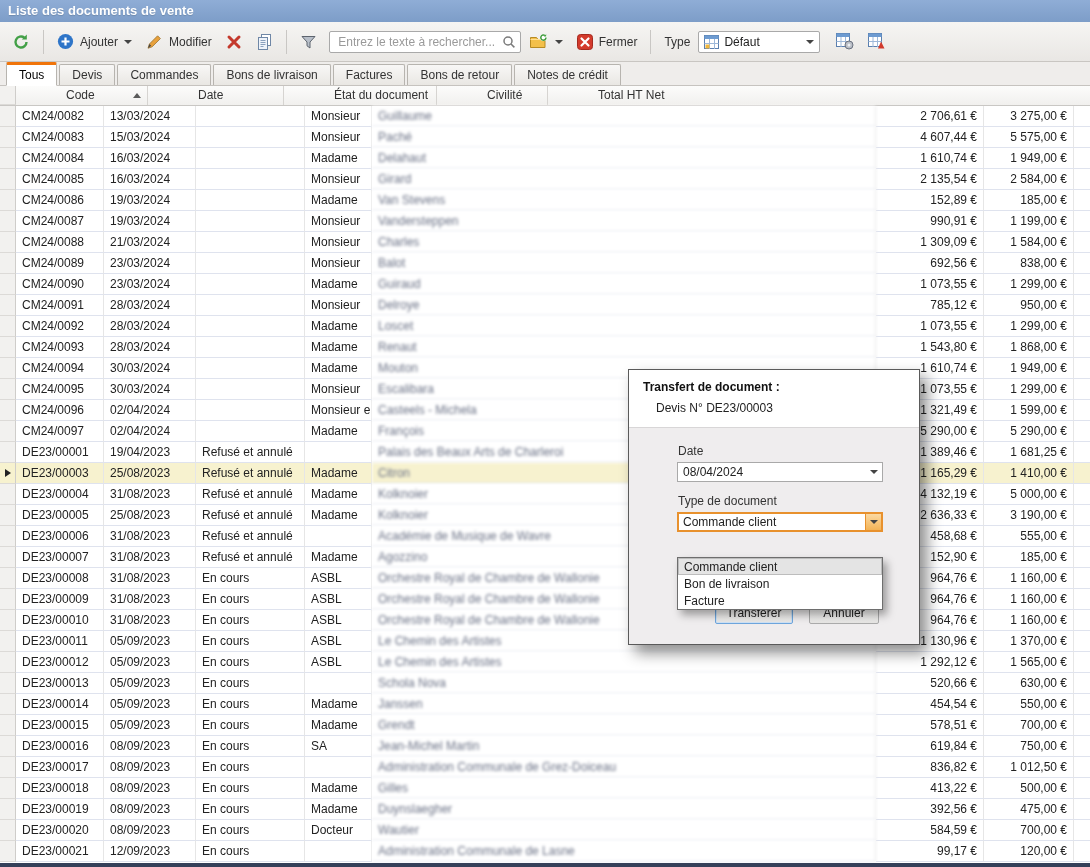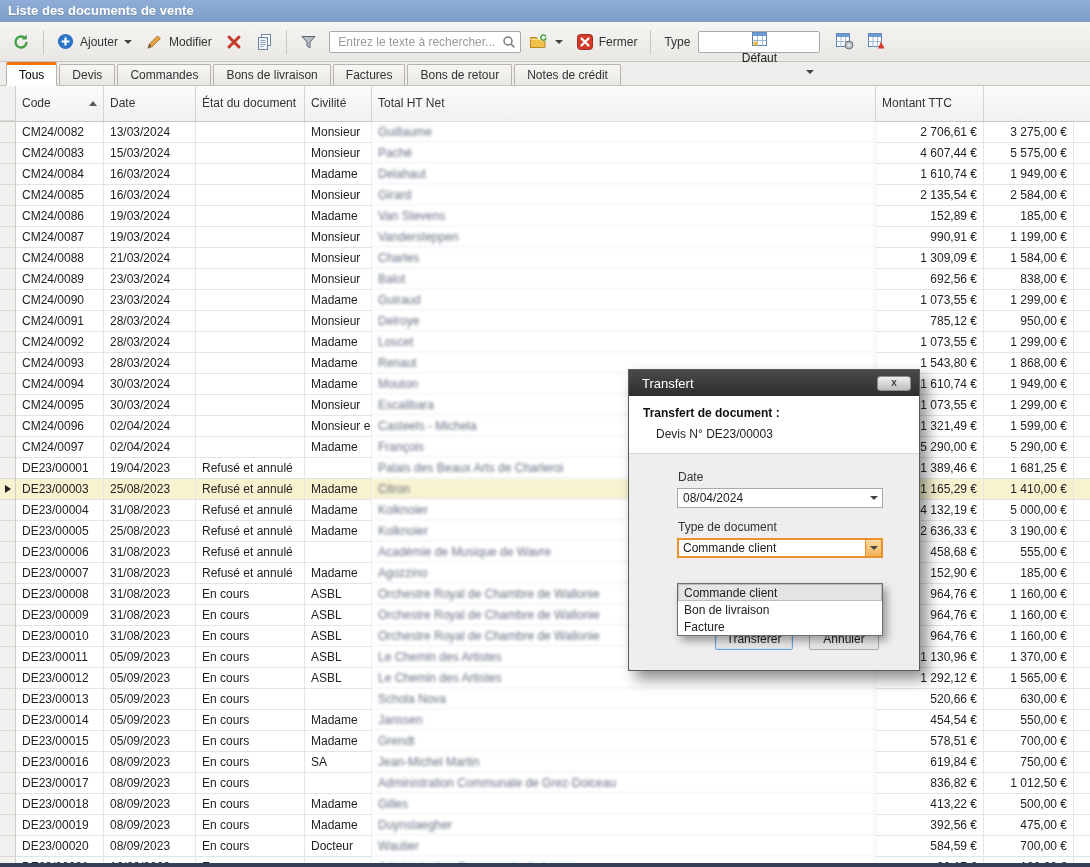--- a/index.html
+++ b/index.html
@@ -25,38 +25,38 @@
   .caret{ width:0;height:0;border-left:4px solid transparent;border-right:4px solid transparent;border-top:4px solid #444; }
   .searchbox{ position:relative; margin-left:4px; }
   .searchbox input{
     width:192px; height:22px; border:1px solid #a9a9a9; border-radius:2px; padding:0 22px 0 6px;
     font-family:"Liberation Sans",sans-serif; font-size:12px; color:#333; background:#fff;text-align:center;
   }
   .searchbox input::placeholder{ color:#9a9a9a; }
   .search-glyph{ position:absolute; right:5px; top:4px; }
   .vcombo{
     display:flex; align-items:center; gap:5px; width:122px; height:22px; background:#fff;
-    border:1px solid #a9a9a9; border-radius:2px; padding:0 5px; font-size:12px; color:#222;flex-direction:column;
+    border:1px solid #a9a9a9; border-radius:2px; padding:0 5px; font-size:12px; color:#222;
   }
   .vcombo .caret{ margin-left:auto; }
   
   .tabstrip{ height:24px; background:#efedeb; border-bottom:1px solid #c6c3bf; display:flex; align-items:flex-end; padding-left:6px; }
   .tab{
     font-size:12px; color:#333; padding:3px 12px 4px; margin-right:2px; height:21px;
     border:1px solid #b7b4af; border-bottom:none; background:linear-gradient(180deg,#f8f7f6,#e9e7e3);
     border-radius:2px 2px 0 0; white-space:nowrap; cursor:default;
   }
   .tab.active{
     background:#fff; border-top:3px solid #f0740a; height:24px; padding-top:3px; margin-bottom:-1px;
     border-bottom:1px solid #fff; color:#000;
   }
   
   .gridwrap{ position:relative; height:781px; overflow:hidden; }
   .ghead,.grow{ display:grid; grid-template-columns:16px 88px 92px 109px 67px 504px 108px 90px 16px; }
-  .ghead{ height:36px; background:linear-gradient(180deg,#fcfcfb,#f1f0ee); border-bottom:1px solid #c9c7c4; }
+  .ghead{ height:20px; background:linear-gradient(180deg,#fcfcfb,#f1f0ee); border-bottom:1px solid #c9c7c4;gap:44px; }
   .hcell{
     font-size:12px; color:#333; line-height:19px; padding:0 6px; border-right:1px solid #d6d4d1;
     white-space:nowrap; overflow:hidden; display:flex; align-items:center; gap:4px;
   }
   .hcell .sort{ margin-left:auto; width:0;height:0;border-left:4px solid transparent;border-right:4px solid transparent;border-bottom:5px solid #5a5a5a;}
   .grow{ height:21px; }
   .cell{
     font-size:12px; color:#222; line-height:20px; padding:0 6px;
     border-right:1px solid #e6e6e6; border-bottom:1px solid #dfe3ee;
     white-space:nowrap; overflow:hidden; background:#fff;
@@ -666,26 +666,20 @@
     <div class="cell"></div>
     <div class="cell name">Administration Communale de Lasne</div>
     <div class="cell num">99,17 €</div>
     <div class="cell num">120,00 €</div>
     <div class="cell filler"></div>
   </div>
     </div>
   <div class="bottombar"></div>
 
   <div class="dialog">
-    <div class="dlg-title">
-      <span>Transfert</span>
-      <span class="dlg-close">
-        <span>x</span>
-      </span>
-    </div>
     <div class="dlg-info">
       <div class="h">Transfert de document :</div>
       <div class="s">Devis N° DE23/00003</div>
     </div>
     <div class="dlg-body">
       <div class="dlg-label">Date</div>
       <div class="combo">
         <span>08/04/2024</span>
         <span class="cbtn">
             <span class="caret"></span>

